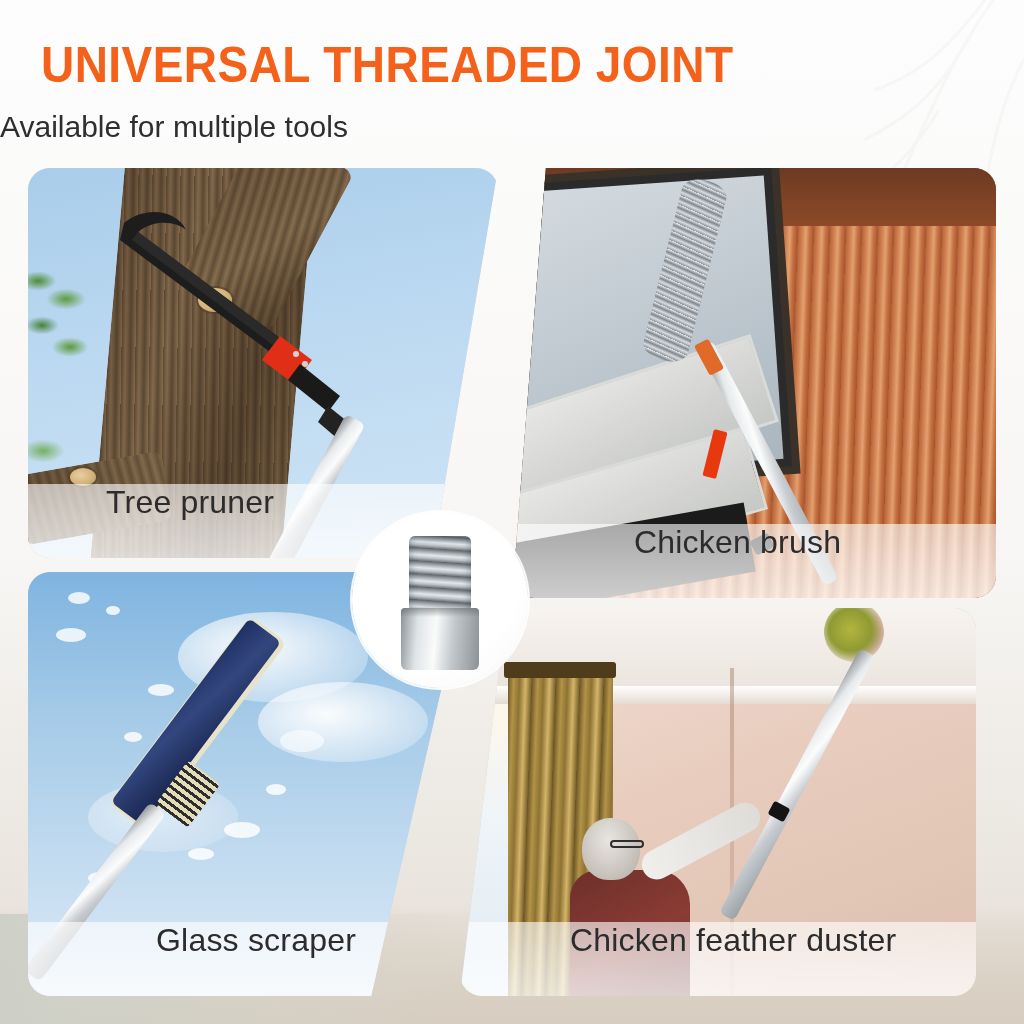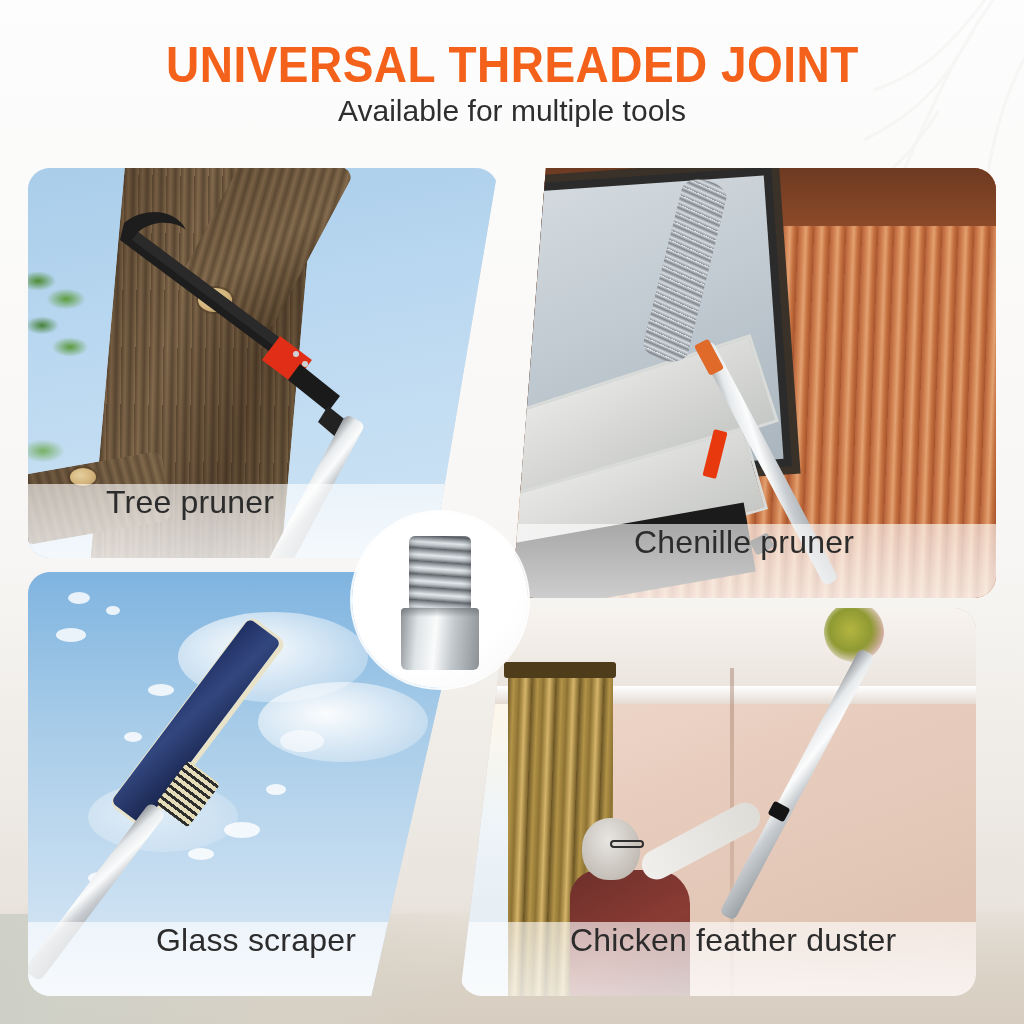--- a/index.html
+++ b/index.html
@@ -29,33 +29,33 @@
     pointer-events:none;
   }
   .wm-bottom-left {
     position:absolute; left:0; bottom:0; width:480px; height:110px;
     background:linear-gradient(90deg, rgba(205,208,199,.95) 0%, rgba(214,211,200,.55) 60%, rgba(214,206,194,0) 100%);
     pointer-events:none;
   }
 
   
   #header { position:absolute; top:0; left:0; width:1024px; height:160px;
-            display:flex; flex-direction:column; align-items:center;
+            display:flex; flex-direction:column; 
             justify-content:flex-start; padding-top:40px; z-index:6; }
   #title {
     font-size:50px; line-height:1;
     font-weight:700;
     letter-spacing:.5px;
     color:#f4611a;
     transform:scaleX(.92);
     white-space:nowrap;
     font-family:"Liberation Sans Narrow","Liberation Sans",sans-serif;
   }
   #subtitle {
-    margin-top:4px;
+    margin-top:20px;
     font-size:30px; color:#2e2e2e; font-weight:400; white-space:nowrap;
   }
 
   
   #collage {
     position:absolute; left:28px; top:168px; width:968px; height:828px;
     z-index:3;
   }
   .panel {
     position:absolute;
@@ -363,21 +363,21 @@
         <div class="awning" style="left:-50px;top:298px;width:300px;height:86px;transform:rotate(-16deg);"></div>
         <div style="position:absolute;left:-60px;top:360px;width:300px;height:70px;background:#1b1b1b;transform:rotate(-10deg);"></div>
 
         <div class="brush-head"></div>
         <div class="pole-silver" style="left:186px;top:180px;width:16px;height:270px;transform:rotate(-28deg);transform-origin:top left;"></div>
         <div style="position:absolute;left:182px;top:178px;width:16px;height:34px;background:#e06a2a;transform:rotate(-28deg);transform-origin:top left;border-radius:3px;"></div>
         <div class="vevor-tag" style="left:196px;top:262px;"></div>
         <div style="position:absolute;left:240px;top:368px;width:20px;height:16px;background:#1c1c1c;border-radius:3px;transform:rotate(-28deg);"></div>
       </div>
       <div class="caption">
-        <span>Chenille pruner</span>
+        <span>Chicken brush</span>
       </div>
     </div>
 
     <div class="panel" id="panel-bl">
       <div class="photo window-sky">
         <div class="cloud" style="left:150px;top:40px;width:190px;height:90px;"></div>
         <div class="cloud" style="left:230px;top:110px;width:170px;height:80px;"></div>
         <div class="cloud" style="left:60px;top:210px;width:150px;height:70px;opacity:.6;"></div>
 
         <div class="suds" style="left:40px;top:20px;width:22px;height:12px;"></div>

